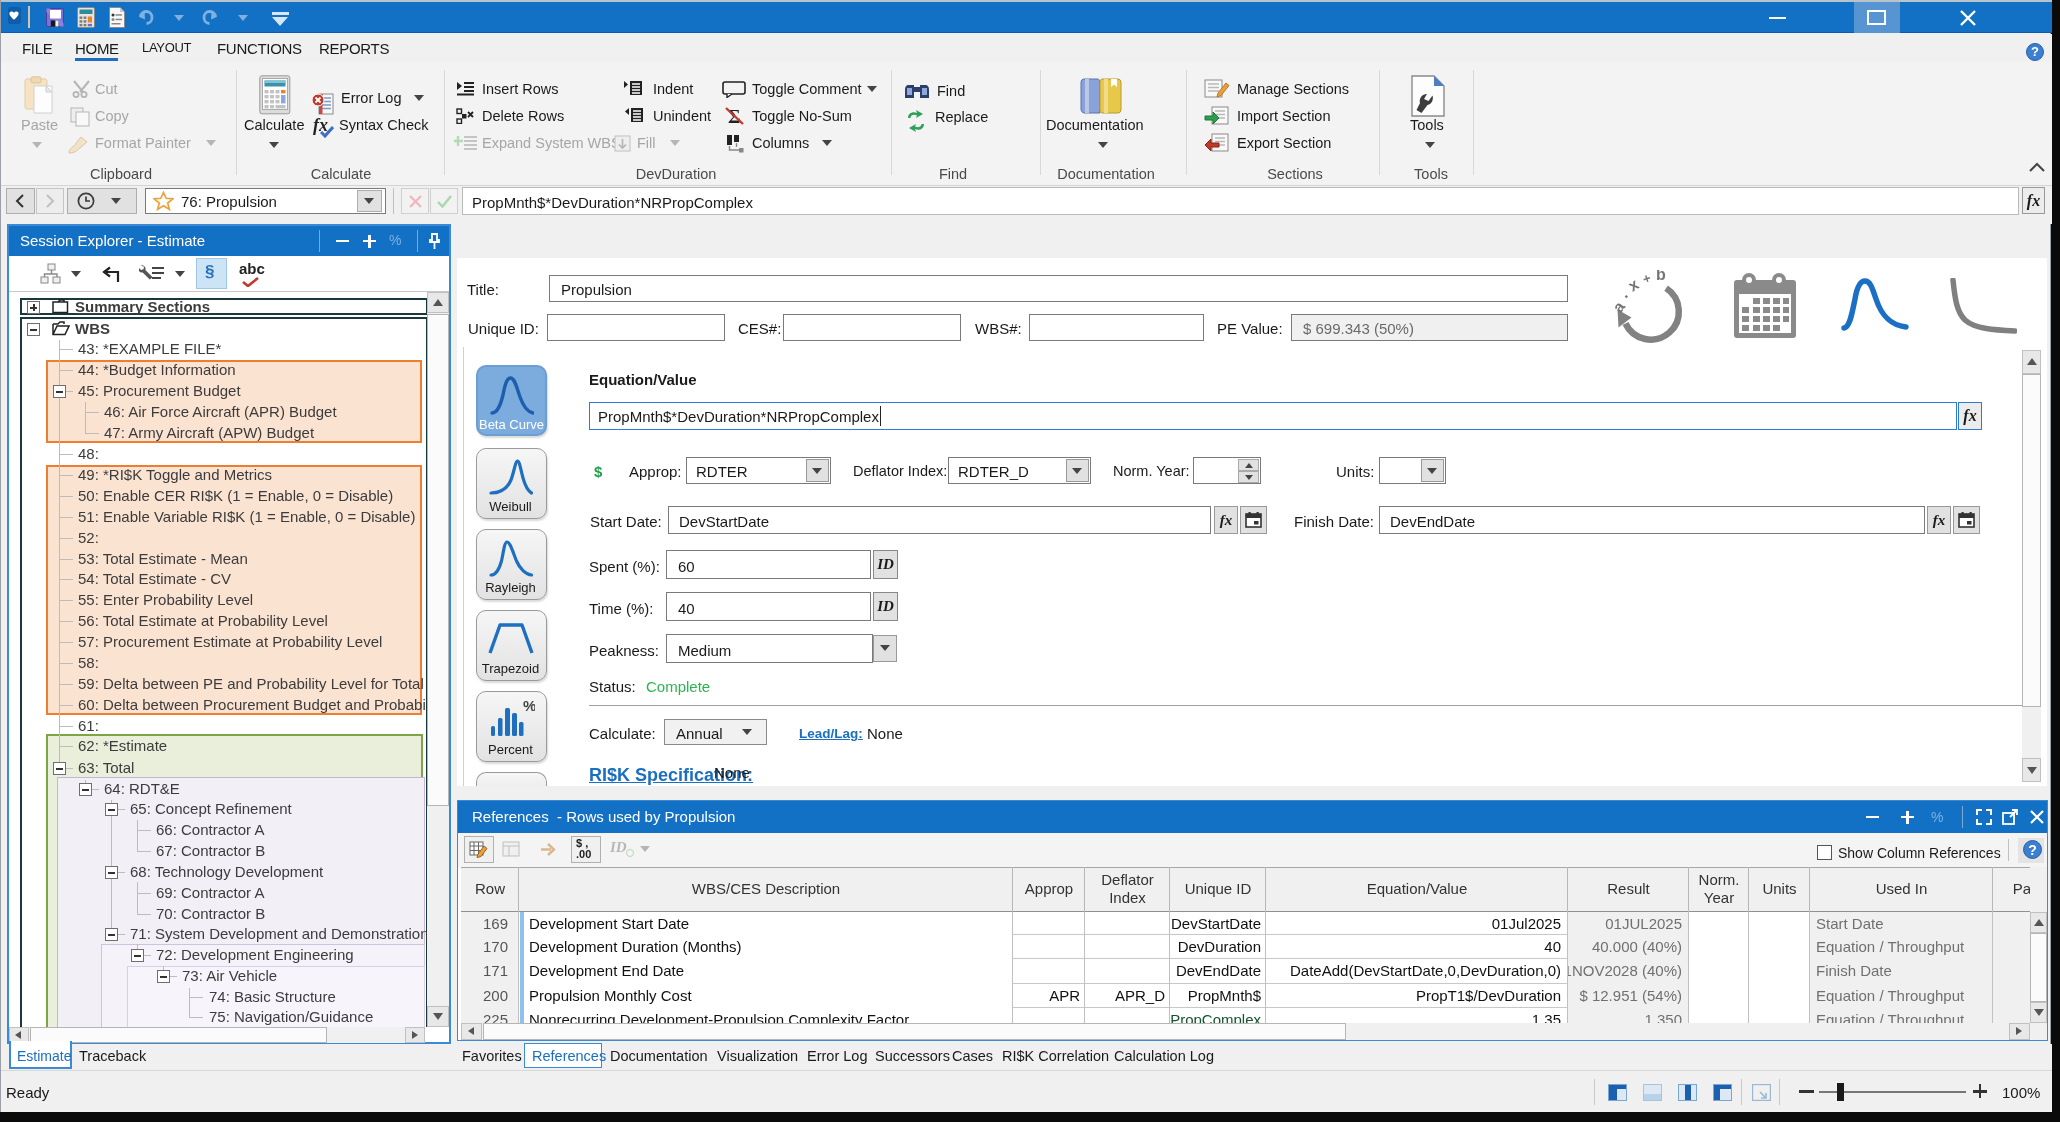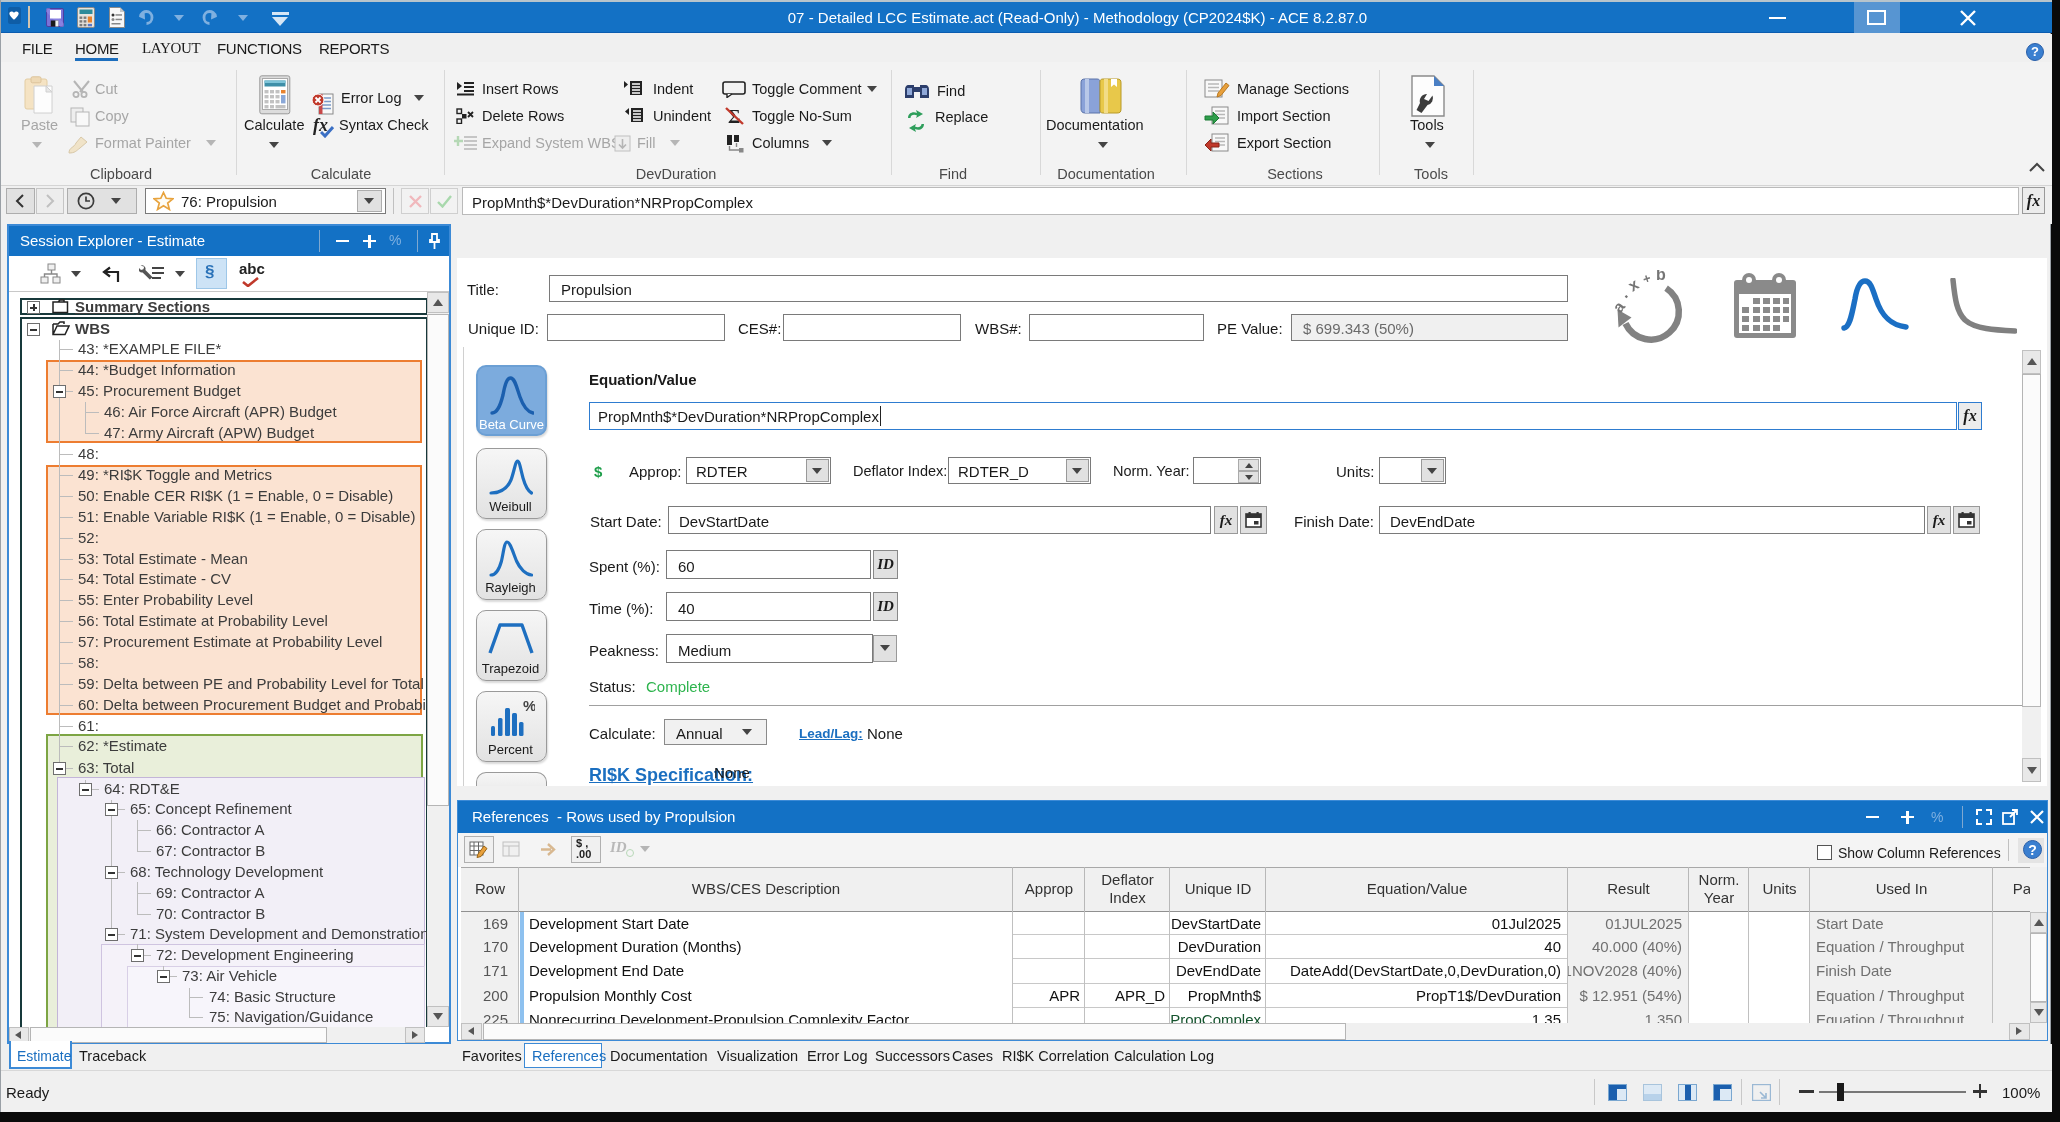--- a/index.html
+++ b/index.html
@@ -64,34 +64,33 @@
         <path d="M7.5 2.5 L1.8 7.8 L8 10.5 Z" fill="#7fb0e0"></path>
       </svg>
   <div class="car" style="left:173px;top:13px;border-top-color:#7fb0e0;"></div>
   <svg class="abs" style="left:201px;top:7px;" width="17" height="17" viewBox="0 0 17 17">
         <path d="M13.5 7.5 C13 4 10 2.5 7.5 2.5 C4.5 2.5 2 5 2 8.5 C2 12 4.5 14.5 7.5 14.5" fill="none" stroke="#7fb0e0" stroke-width="2.8"></path>
         <path d="M9.5 2.5 L15.2 7.8 L9 10.5 Z" fill="#7fb0e0"></path>
       </svg>
   <div class="car" style="left:237px;top:13px;border-top-color:#7fb0e0;"></div>
   <div class="abs" style="left:271px;top:10px;width:17px;height:2.5px;background:#d6e6f5;"></div>
   <div class="abs" style="left:271px;top:14.5px;width:0;height:0;border-left:8.5px solid transparent;border-right:8.5px solid transparent;border-top:9px solid #d6e6f5;"></div>
-  <div class="lbl" style="left:102px;width:1949px;top:7px;text-align:center;color:#fff;">07 - Detailed LCC Estimate.act (Read-Only) - Methodology (CP2024$K) - ACE 8.2.87.0</div>
   <div class="abs" style="left:1768px;top:15px;width:17px;height:2px;background:#fff;"></div>
   <div class="abs" style="left:1853px;top:0px;width:46px;height:31px;background:#5795d2;"></div>
   <div class="abs" style="left:1866px;top:8px;width:19px;height:15px;border:2.6px solid #fff;"></div>
   <svg class="abs" style="left:1959px;top:8px;" width="16" height="16" viewBox="0 0 16 16">
         <path d="M1 1 L15 15 M15 1 L1 15" stroke="#fff" stroke-width="2.4"></path>
       </svg>
 </div>
 
 <div class="abs" style="left:0;top:34px;width:2051px;height:28px;background:#f0f0f0;">
   <div class="lbl" style="left:21px;top:6px;font-size:15px;letter-spacing:-0.3px;">FILE</div>
   <div class="lbl" style="left:74px;top:6px;font-size:15px;letter-spacing:-0.3px;">HOME</div>
   <div class="abs" style="left:74px;top:24px;width:43px;height:3px;background:#1c6ebe;"></div>
-  <div class="lbl" style="left:141px;top:6px;font-size:15px;letter-spacing:-0.3px;font-family:Liberation Serif, serif;">LAYOUT</div>
+  <div class="lbl" style="left:141px;top:6px;font-size:13px;letter-spacing:-0.3px;">LAYOUT</div>
   <div class="lbl" style="left:216px;top:6px;font-size:15px;letter-spacing:-0.3px;">FUNCTIONS</div>
   <div class="lbl" style="left:318px;top:6px;font-size:15px;letter-spacing:-0.3px;">REPORTS</div>
 </div>
 <div class="abs" style="left:0;top:62px;width:2051px;height:124px;background:#f3f3f3;border-bottom:1px solid #d4d4d4;">
       <div class="abs" style="left:235px;top:8px;width:1px;height:105px;background:#d8d8d8;"></div>
       <div class="abs" style="left:443px;top:8px;width:1px;height:105px;background:#d8d8d8;"></div>
       <div class="abs" style="left:890px;top:8px;width:1px;height:105px;background:#d8d8d8;"></div>
       <div class="abs" style="left:1039px;top:8px;width:1px;height:105px;background:#d8d8d8;"></div>
       <div class="abs" style="left:1185px;top:8px;width:1px;height:105px;background:#d8d8d8;"></div>
       <div class="abs" style="left:1378px;top:8px;width:1px;height:105px;background:#d8d8d8;"></div>

